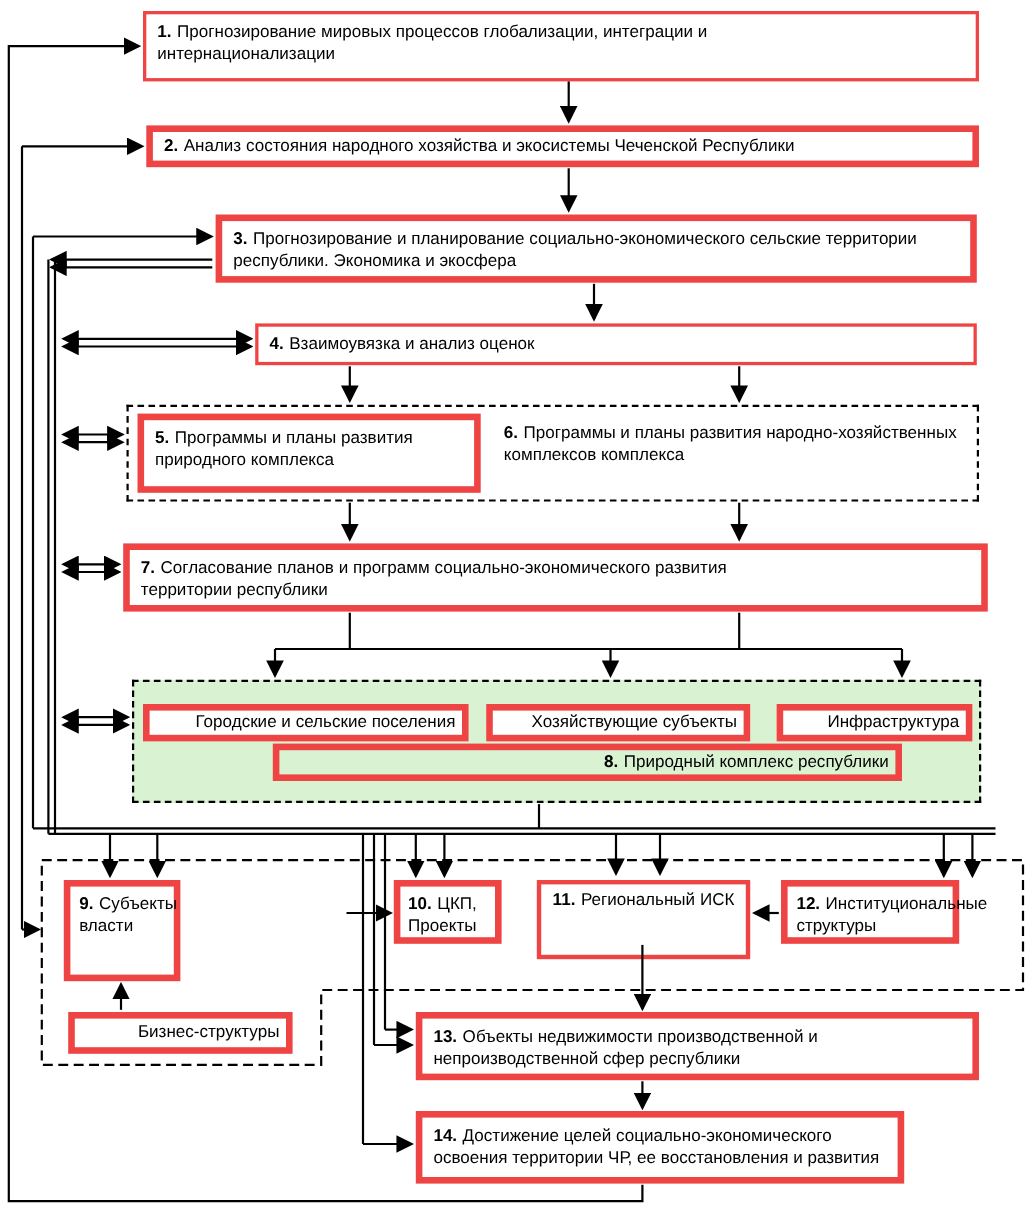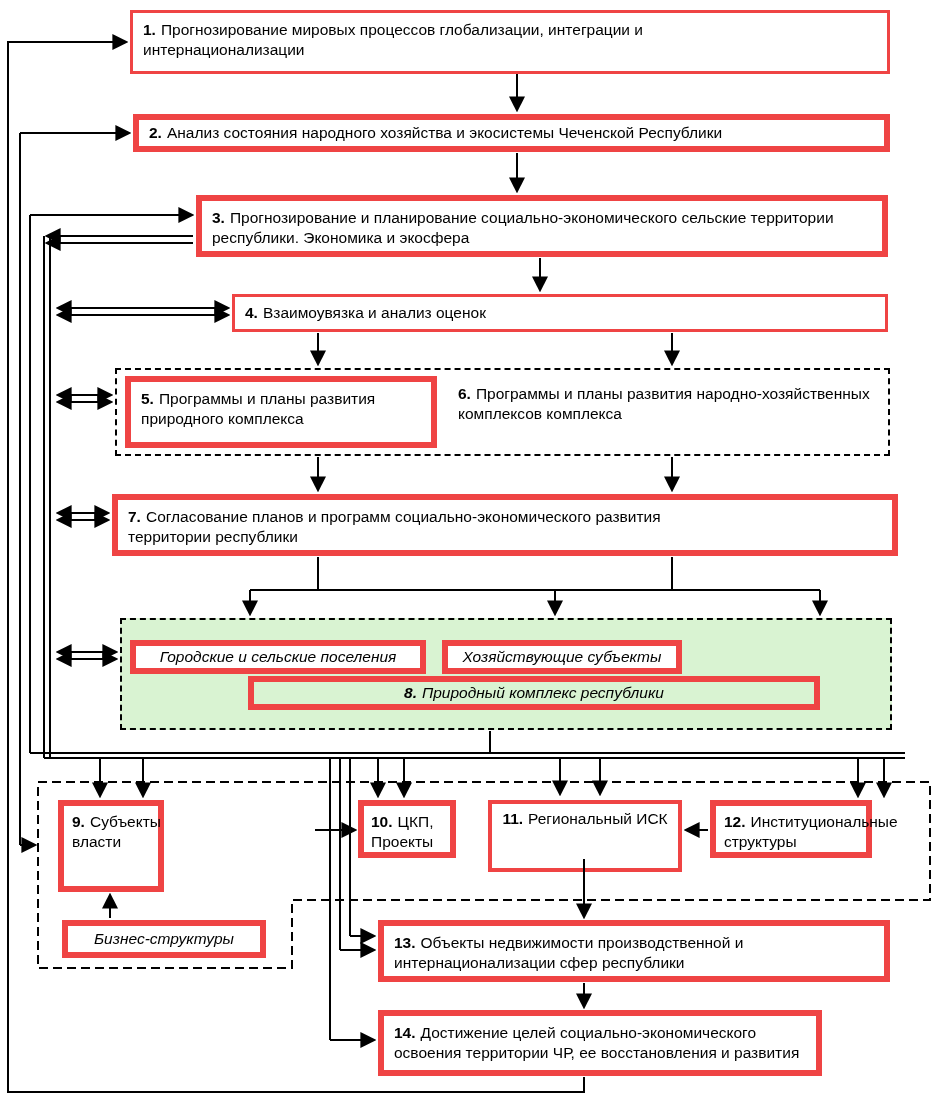--- a/index.html
+++ b/index.html
@@ -6,21 +6,21 @@
   html,body { background:#fff; }
   body { font-family:"Liberation Sans", sans-serif; color:#000; }
   .canvas { position:relative; width:941px; height:1111px; background:#fff; overflow:hidden; }
   svg.wires { position:absolute; left:0; top:0; pointer-events:none; z-index:5; }
   .box { position:absolute; border:6px solid #ef4444; background:#fff; font-size:15.5px;
          line-height:1.28; padding:7px 10px; z-index:2; }
   .box .num { font-weight:bold; }
   .box .t { margin-left:5px; }
   .noborder { border:none; background:transparent; }
   .dashedbox { position:absolute; border:2px dashed #000; background:transparent; z-index:1; }
-  .center { display:flex; align-items:center; justify-content:center; text-align:center; padding:2px 6px;font-style:italic; }
+  .center { display:flex; align-items:center; justify-content:flex-end; text-align:center; padding:2px 6px; }
   .vcenter { display:flex; align-items:center; }
 
   #b1  { left:130px; top:10px;  width:760px; height:64px; border-width:3px; padding-right:130px; }
   #b2  { left:133px; top:114px; width:757px; height:38px; }
   #b3  { left:196px; top:195px; width:692px; height:62px; }
   #b4  { left:232px; top:294px; width:656px; height:38px; border-width:3px; }
   #dashed56 { left:115px; top:368px; width:775px; height:88px; }
   #b5  { left:125px; top:376px; width:312px; height:72px; z-index:2; }
   #b6  { left:448px; top:377px; width:434px; height:70px; z-index:2; }
   #b7  { left:112px; top:494px; width:786px; height:62px; padding-right:160px; }
@@ -146,20 +146,23 @@
   <div class="box" id="b7">
     <b class="num">7.</b><span class="t">Согласование планов и программ социально-экономического развития территории республики</span>
   </div>
 
   <div class="box center" id="b8a">
     <span>Городские и сельские поселения</span>
   </div>
   <div class="box center" id="b8b">
     <span>Хозяйствующие субъекты</span>
   </div>
+  <div class="box center" id="b8c">
+    <span>Инфраструктура</span>
+  </div>
   <div class="box center" id="b8label">
     <span><b class="num">8.</b><span class="t">Природный комплекс республики</span></span>
   </div>
 
   <div class="box" id="b9">
     <b class="num">9.</b><span class="t">Субъекты власти</span>
   </div>
 
 
   <div class="box" id="b10">
@@ -172,20 +175,20 @@
 
   <div class="box" id="b12">
     <b class="num">12.</b><span class="t">Институциональные структуры</span>
   </div>
 
   <div class="box center" id="b9biz">
     <span>Бизнес-структуры</span>
   </div>
 
   <div class="box" id="b13">
-    <b class="num">13.</b><span class="t">Объекты недвижимости производственной и интернационализации сфер республики</span>
+    <b class="num">13.</b><span class="t">Объекты недвижимости производственной и непроизводственной сфер республики</span>
   </div>
 
   <div class="box" id="b14">
     <b class="num">14.</b><span class="t">Достижение целей социально-экономического освоения территории ЧР, ее восстановления и развития</span>
   </div>
 
 </div>
 
 </body></html>

